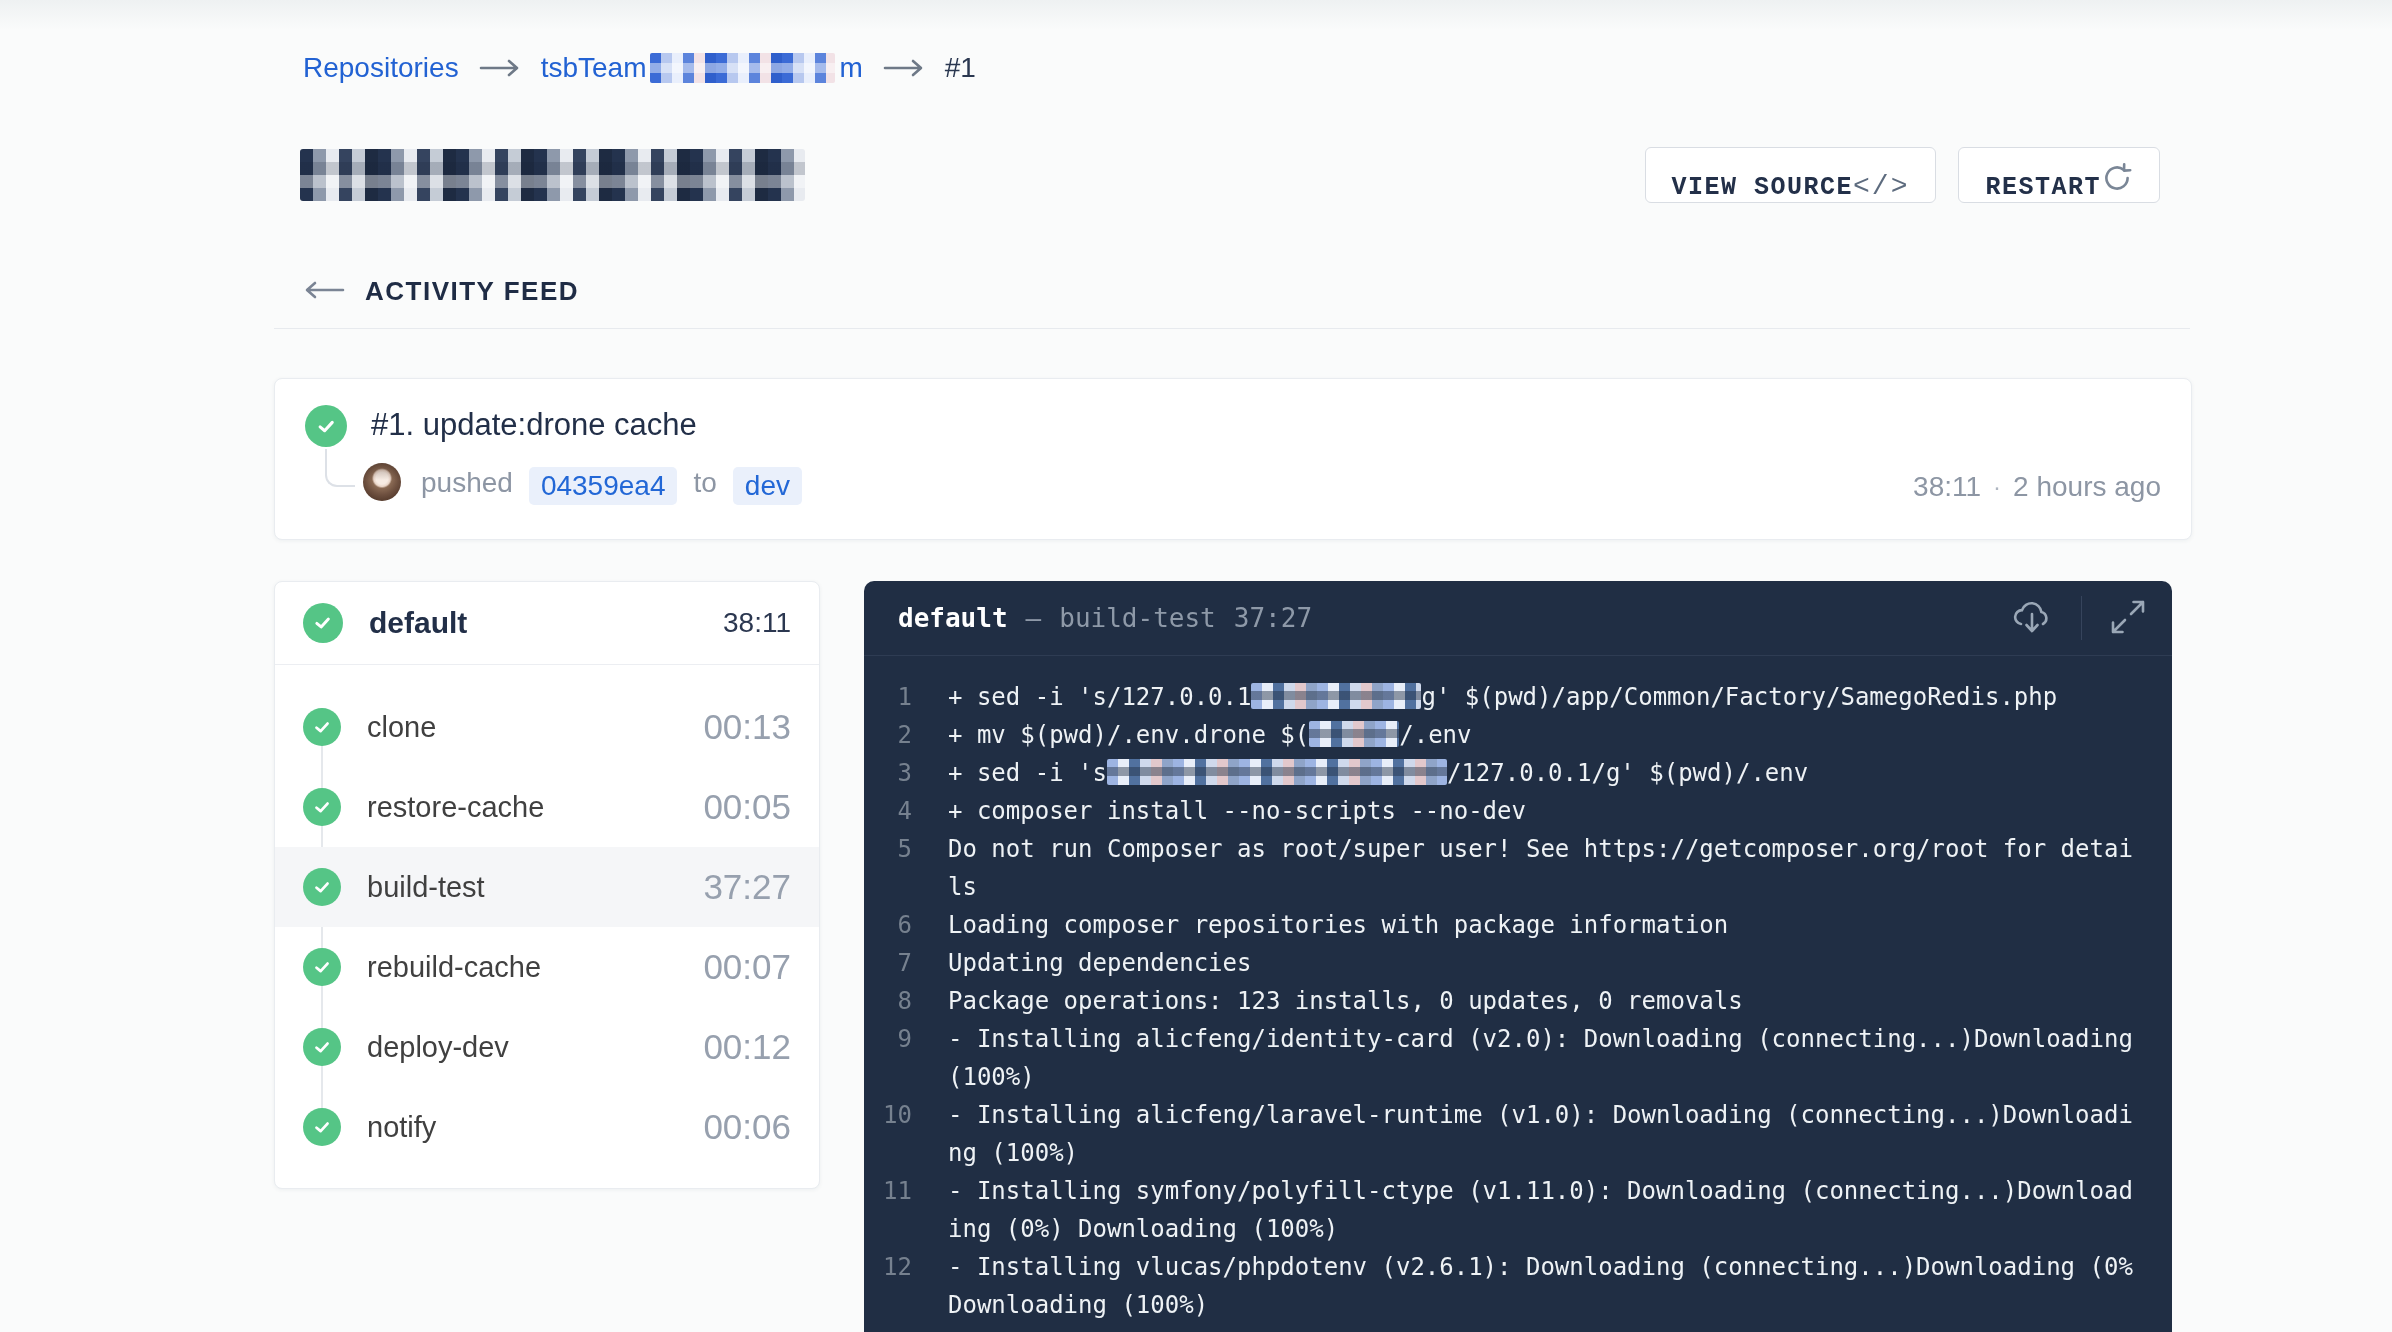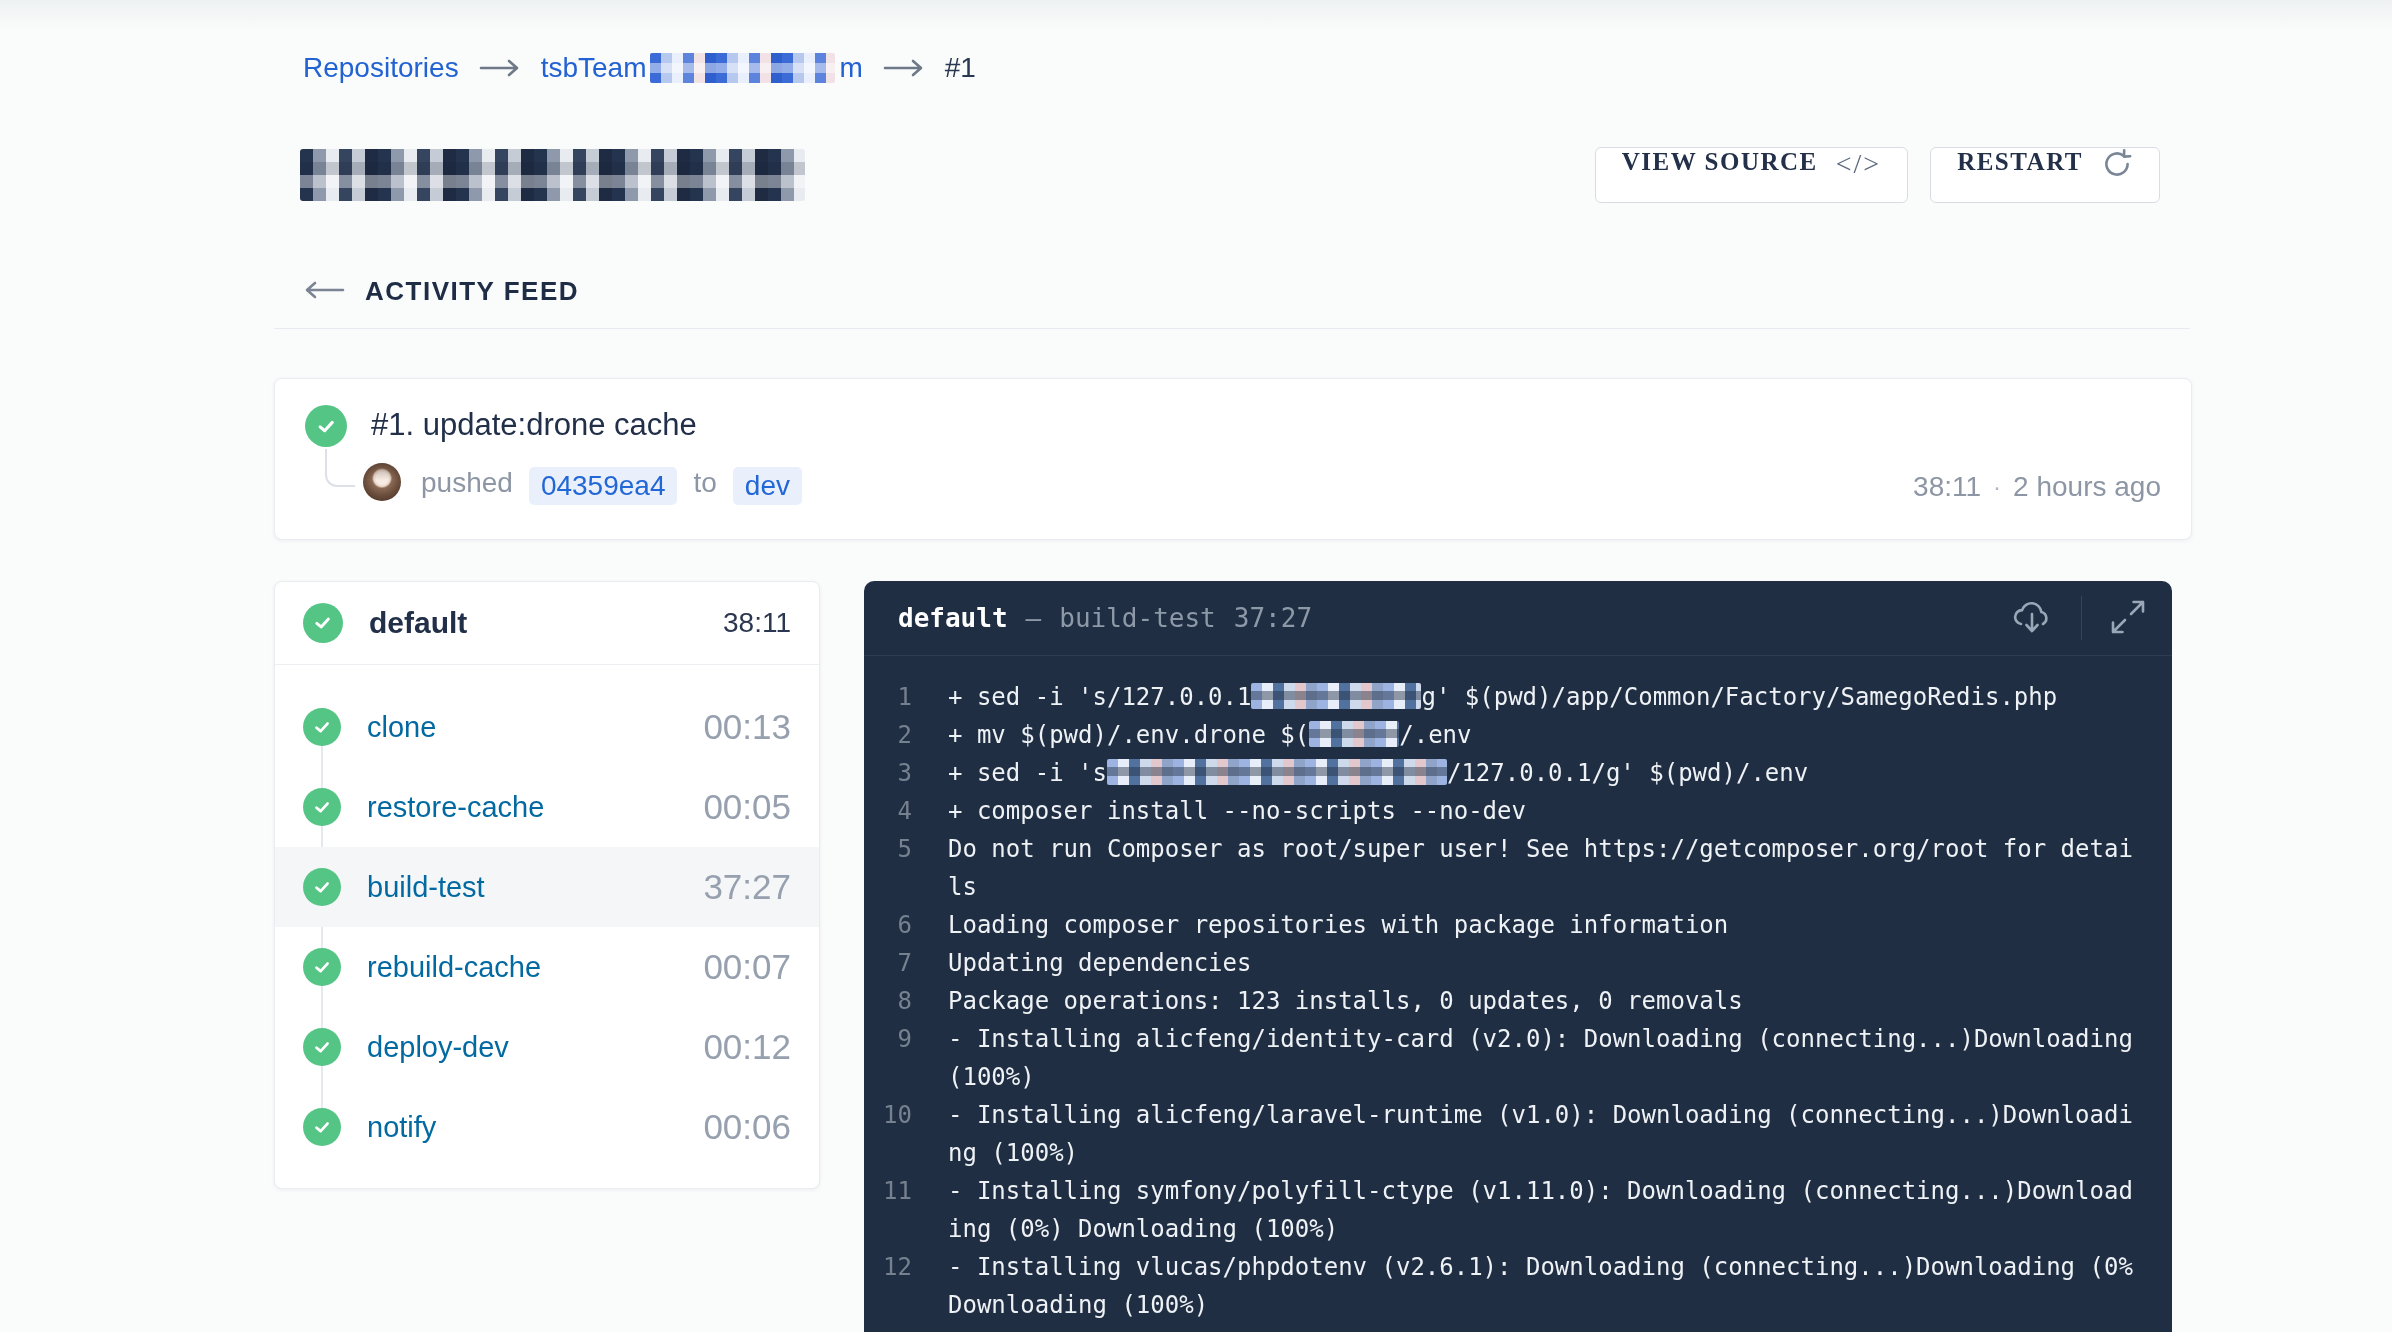--- a/index.html
+++ b/index.html
@@ -36,22 +36,22 @@
   }
   .bc-censor{width:185px;height:30px;vertical-align:-5px;margin:0 4px;}
 
   
   .title-row{position:absolute;left:300px;right:232px;top:138px;height:74px;
     display:flex;align-items:center;justify-content:space-between;}
   .title-row h1{margin:0;line-height:0;}
   .title-censor{width:505px;height:52px;border-radius:3px;}
   .actions{display:flex;gap:22px;}
   .hbtn{height:56px;padding:0 26px;background:#fff;border:1.5px solid #d9dde3;border-radius:6px;
-    font-family:Liberation Serif, serif;font-weight:700;font-size:25px;letter-spacing:1.5px;color:#233049;
-    display:flex;align-items:flex-start;gap:18px;cursor:pointer;}
+    font-family:Liberation Mono, monospace;font-weight:700;font-size:25px;letter-spacing:1.5px;color:#233049;
+    display:flex;align-items:flex-end;cursor:pointer;}
   .code-glyph{font-size:28px;font-weight:400;color:#5d6b7e;letter-spacing:2px;}
 
   
   .activity{position:absolute;left:303px;top:276px;display:flex;align-items:center;gap:20px;
     color:#1f2c45;font-weight:700;font-size:26px;letter-spacing:1.5px;text-decoration:none;}
   .hr{position:absolute;left:274px;width:1916px;top:328px;border-top:1.5px solid #e7eaee;}
 
   
   .card{background:#fff;border:1px solid #e9ecf0;border-radius:8px;box-shadow:0 1px 4px rgba(25,45,70,.06);}
 
@@ -75,21 +75,21 @@
   
   .stage-card{position:absolute;left:274px;top:581px;width:544px;height:606px;overflow:hidden;}
   .stage-header{height:82px;display:flex;align-items:center;padding:0 28px;border-bottom:1.5px solid #eceef2;cursor:pointer;}
   .stage-header .stage-name{margin-left:26px;font-weight:700;font-size:30px;color:#222f48;}
   .stage-header .stage-time{margin-left:auto;font-size:28px;color:#2b3750;}
   .steps{position:relative;padding-top:22px;}
   .vline{position:absolute;left:46px;top:62px;width:2px;height:400px;background:#e5e8ec;}
   .step{height:80px;display:flex;align-items:center;padding:0 28px;cursor:pointer;position:relative;}
   .step.selected{background:#f5f6f8;}
   .step .check{z-index:1;}
-  .step-name{margin-left:26px;font-size:29px;color:#0369a1;}
+  .step-name{margin-left:26px;font-size:29px;color:#404040;}
   .step-time{margin-left:auto;font-size:35px;color:#97a0ae;}
 
   
   .console{position:absolute;left:864px;top:581px;width:1308px;height:860px;background:#202e44;border-radius:10px;}
   .console-header{height:74px;display:flex;align-items:center;padding:0 26px 0 34px;
     border-bottom:1.5px solid #2e3c53;font-family:"DejaVu Sans Mono","Liberation Mono",monospace;}
   .c-stage{font-weight:700;font-size:26px;color:#ffffff;}
   .c-sep{margin:0 18px;color:#8e99a8;font-size:26px;}
   .c-step{color:#8e99a8;font-size:26px;}
   .c-time{color:#8e99a8;font-size:26px;margin-left:18px;}

